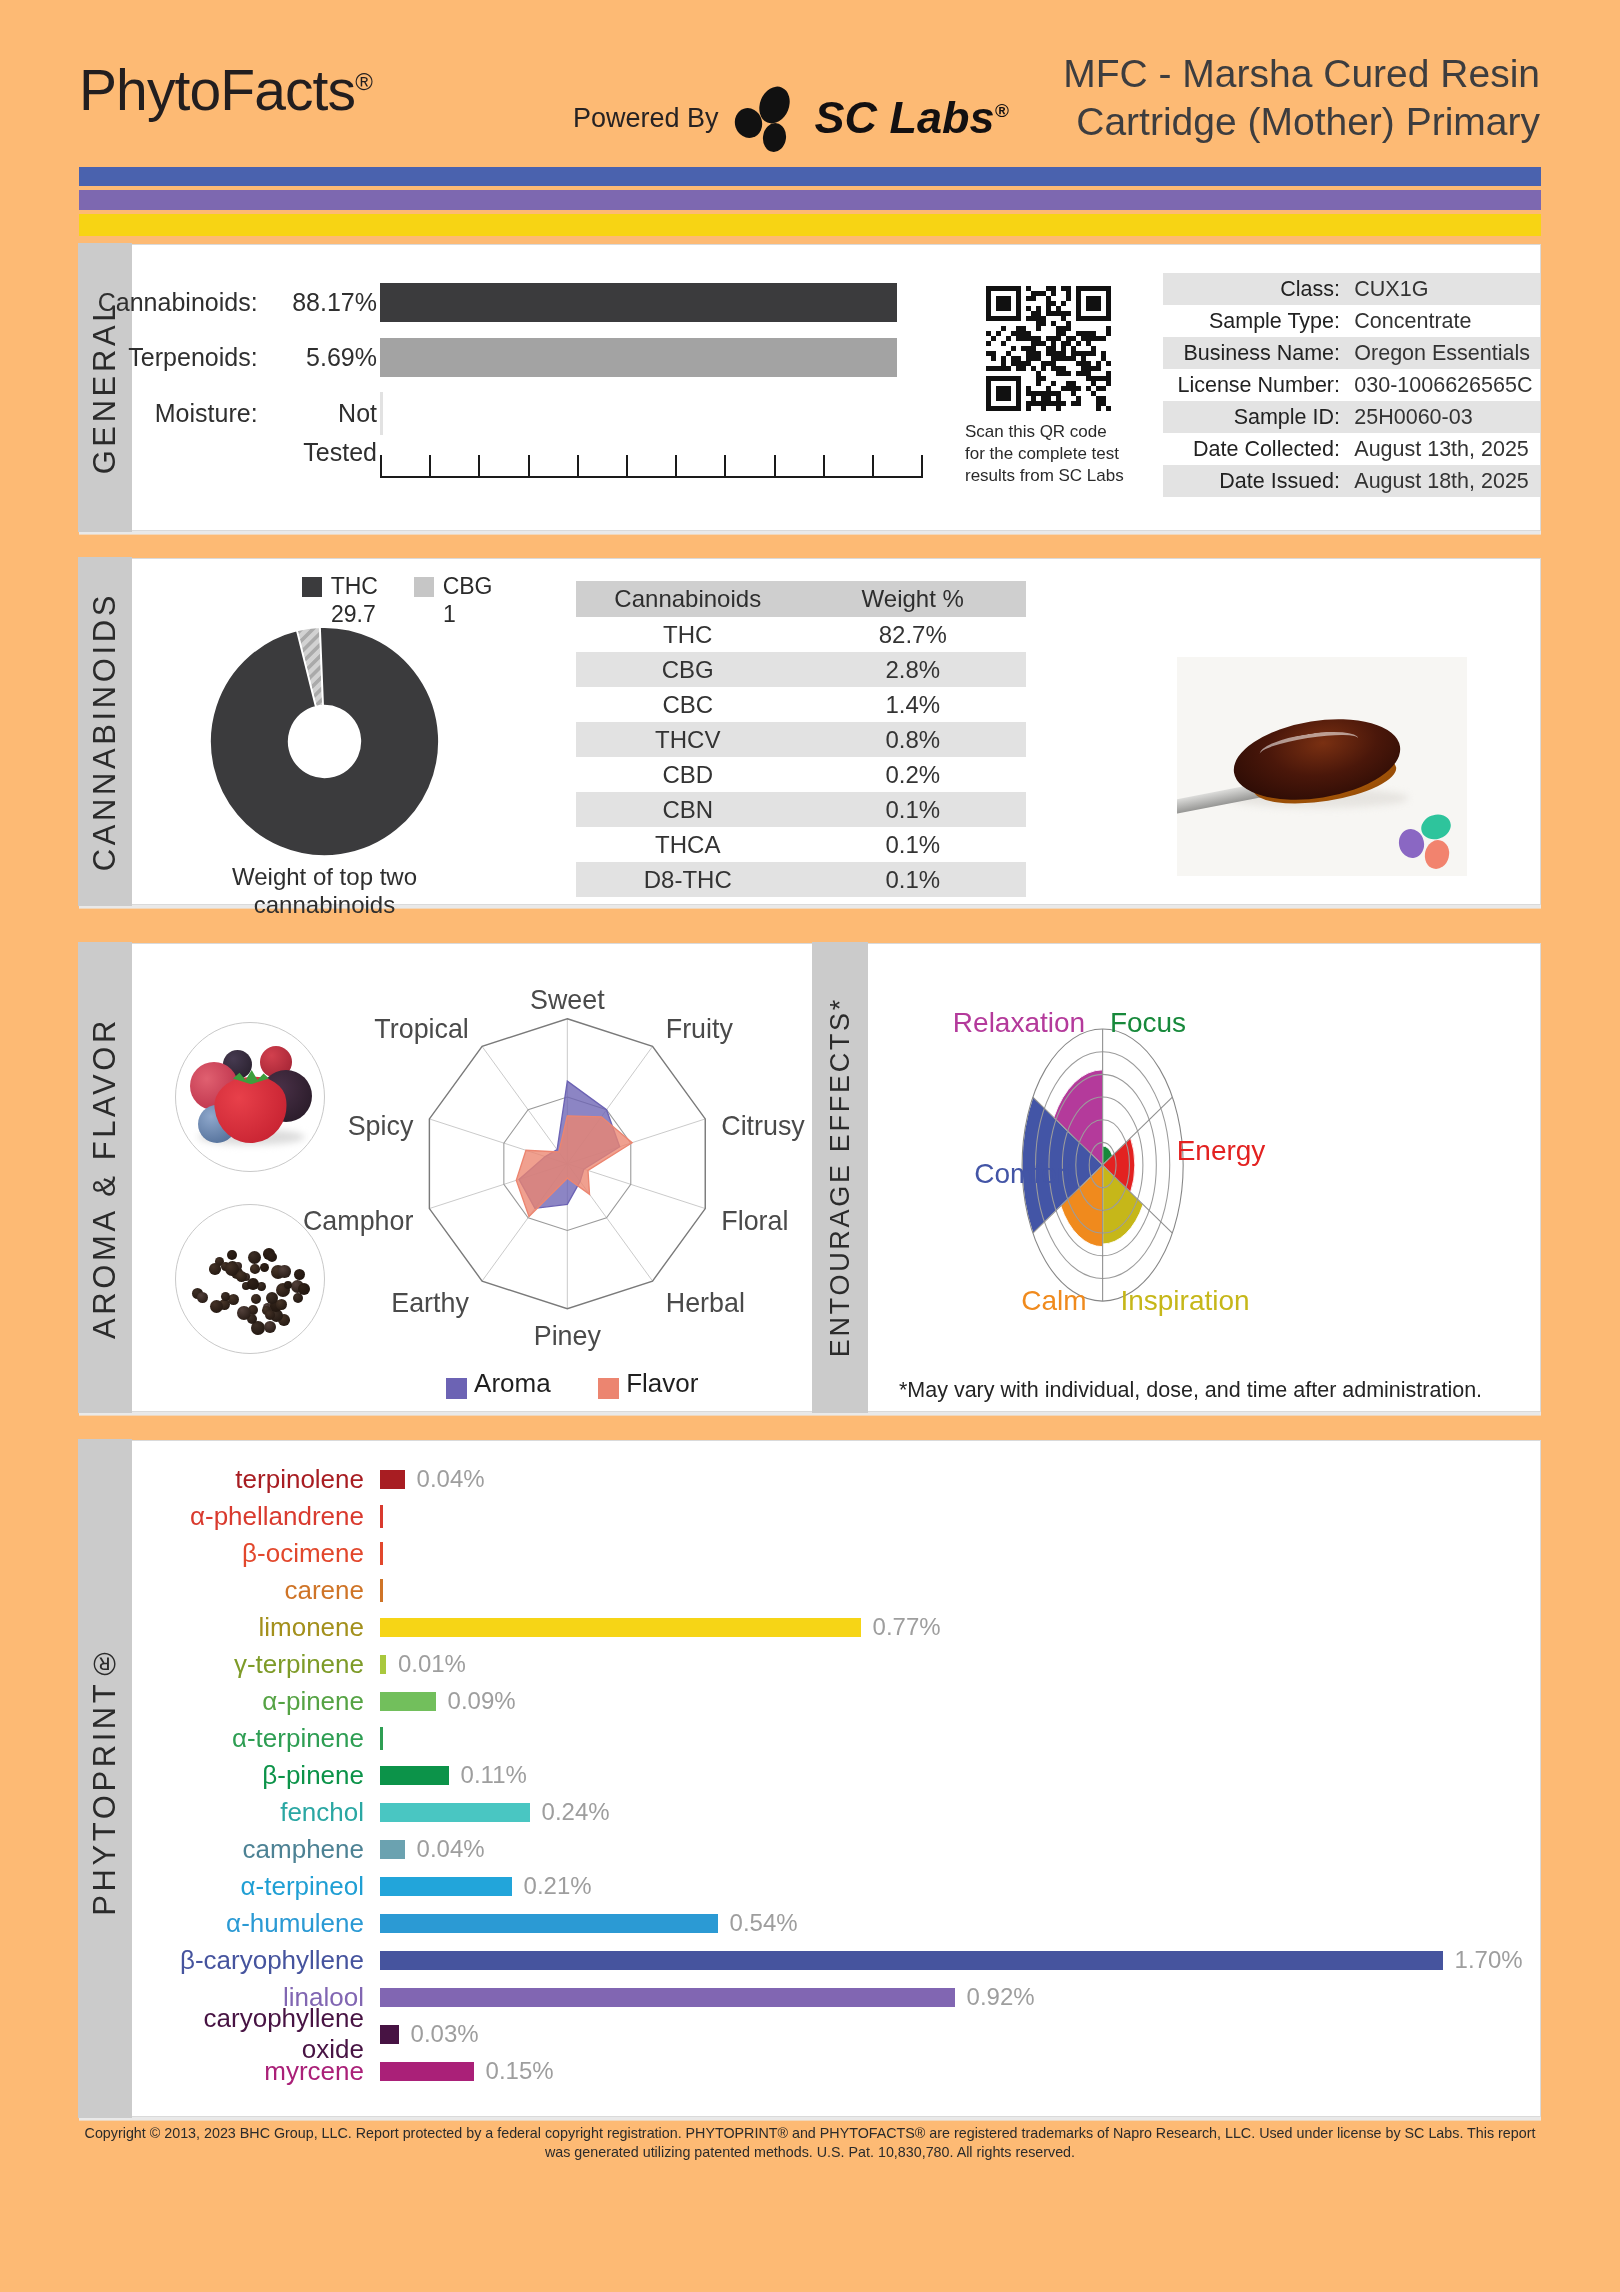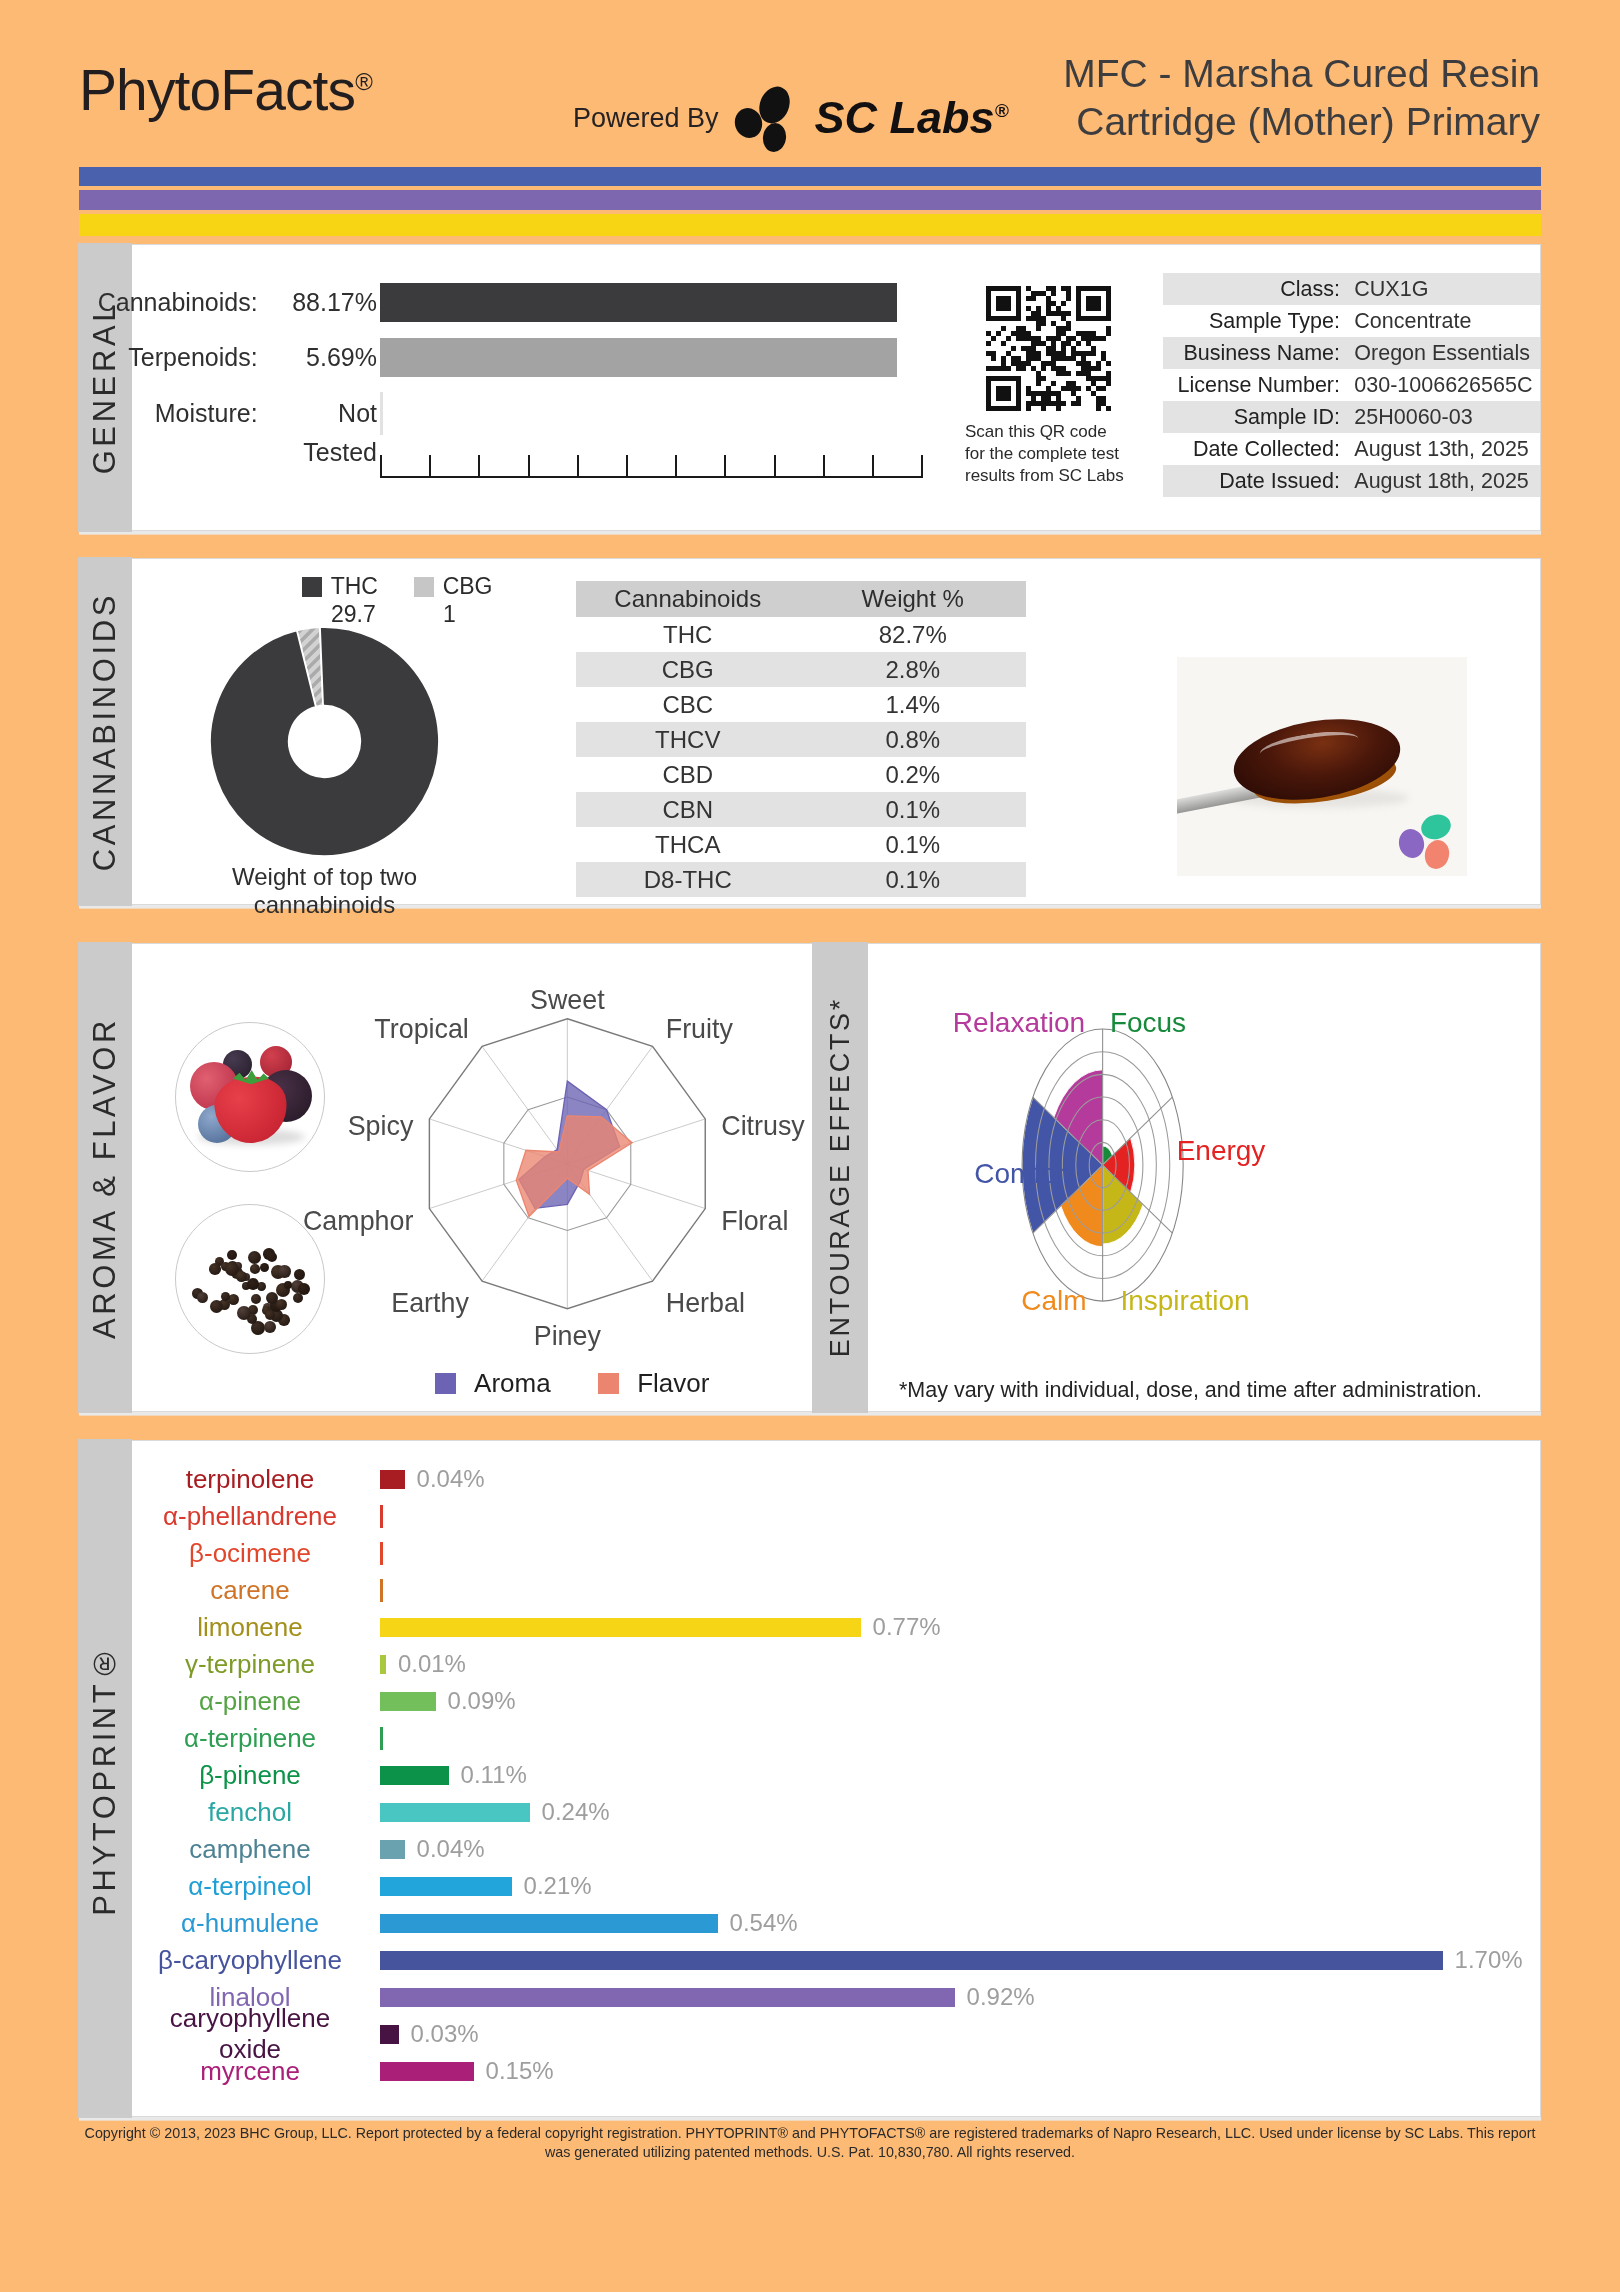--- a/index.html
+++ b/index.html
@@ -65,31 +65,31 @@
   .resin-hl { left:82px; top:77px; width:100px; height:25px; border-radius:50%; border-top:4.5px solid rgba(255,255,255,.55); transform:rotate(-9deg); }
   .dot { border-radius:50%; }
   .dot-purple { left:222px; top:172px; width:25px; height:29px; background:#8a67c3; transform:rotate(-12deg); }
   .dot-teal { left:244px; top:158px; width:29.6px; height:24px; background:#2ec49c; transform:rotate(-18deg); }
   .dot-coral { left:248px; top:183px; width:24px; height:29px; background:#f2836e; transform:rotate(14deg); }
 
   
   .food-circle { position:absolute; left:95px; width:150px; height:150px; border-radius:50%; border:1.8px solid #c9c9c9; background:#fff; overflow:hidden; }
   .food-circle i { position:absolute; border-radius:50%; }
   .radar-legend { position:absolute; left:322px; top:424px; width:340px; display:flex; justify-content:center; gap:47px; font-size:26px; color:#1f1f1f; }
-  .rl-item { display:flex; align-items:center; gap:18px; }
+  .rl-item { display:flex; align-items:flex-end; gap:7px; }
   .rl-sq { width:21.5px; height:21.5px; display:inline-block; }
   .ent-bar { position:absolute; left:732px; top:-1.8px; bottom:-1.8px; width:56px; background:#cbcbcb; display:flex; align-items:center; justify-content:center; }
   .ent-bar span { writing-mode:vertical-rl; transform:rotate(180deg); font-size:27px; letter-spacing:2.7px; color:#2b2b2b; white-space:nowrap; }
   .eff-label { position:absolute; font-size:28px; transform:translate(-50%,-50%); white-space:nowrap; }
   .disclaimer { position:absolute; left:770px; top:434px; width:681px; text-align:center; font-size:21.5px; color:#242424; }
 
   
   .terp-rows { position:absolute; left:56px; top:19.7px; width:1388px; }
   .terp-row { display:flex; align-items:center; height:37px; }
-  .terp-name { width:228px; text-align:center; font-size:26px; margin-right:16px; }
+  .terp-name { width:228px; text-align:right; font-size:26px; margin-right:16px; }
   .terp-bar { height:19px; }
   .terp-tick { width:2.7px; height:23px; }
   .terp-val { margin-left:11.6px; font-size:24px; color:#9e9e9e; }
 
   .footer { left:79px; top:2124px; width:1462px; text-align:center; font-size:14.3px; line-height:1.35; color:#2b2b2b; }
 
   svg text { font-family:"Liberation Sans", sans-serif; }
 </style>
 </head>
 <body>

